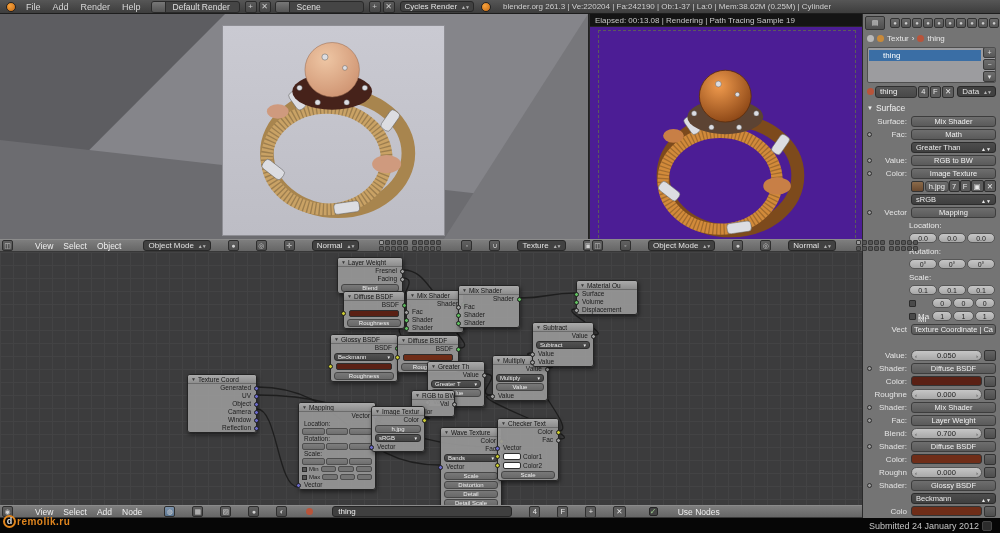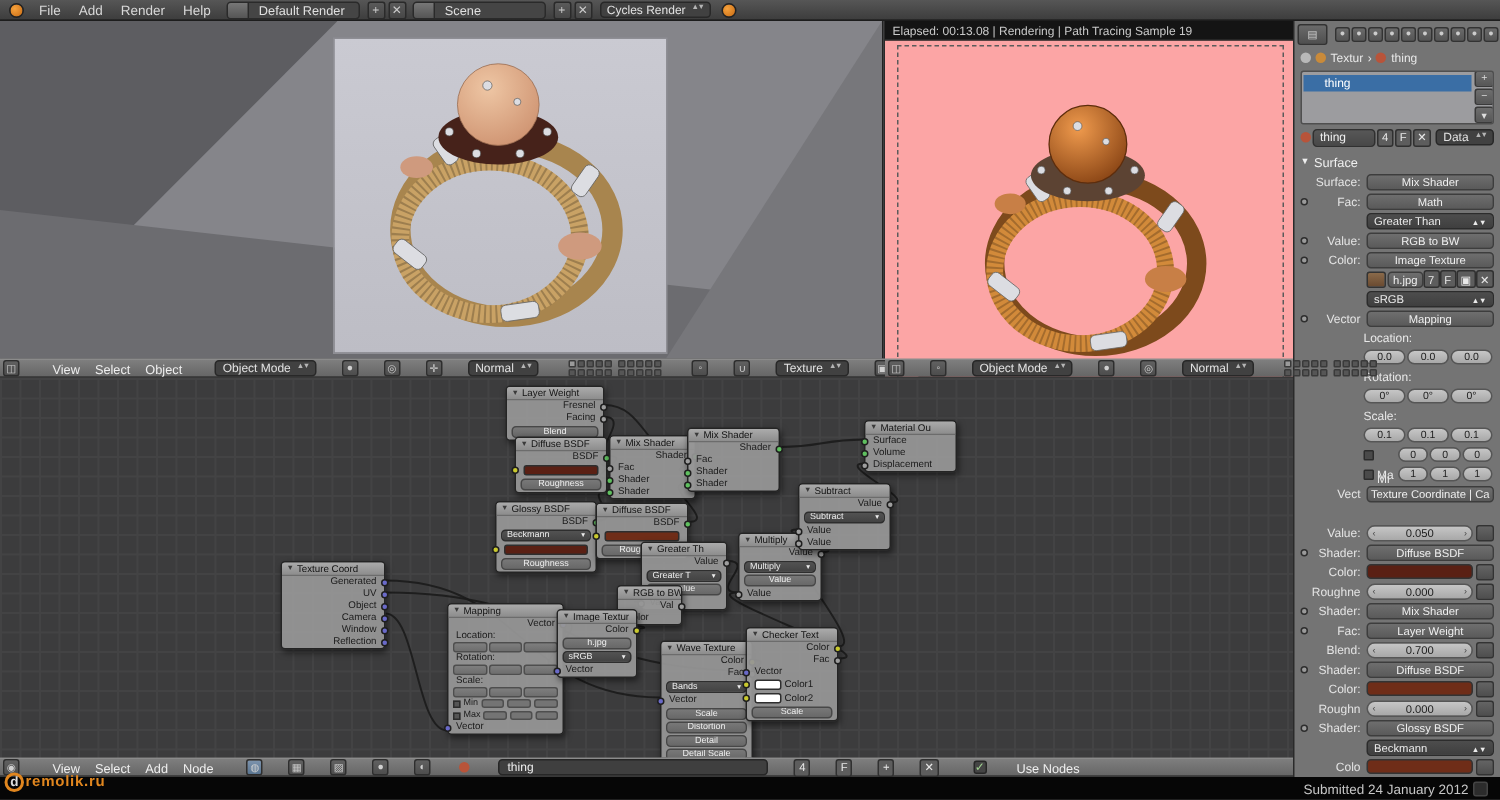--- a/index.html
+++ b/index.html
@@ -19,31 +19,31 @@
   
   #vp-left{position:absolute;left:0;top:14px;width:589px;height:225px;background:#85858a;overflow:hidden;border-right:1px solid #222}
   .wallA{position:absolute;left:0;top:0;width:250px;height:230px;background:#5d5d61;clip-path:polygon(0 0,90% 0,0 98%)}
   .wallB{position:absolute;left:0;bottom:0;width:589px;height:110px;background:#6c6c70;clip-path:polygon(0 10%,100% 70%,100% 100%,0 100%)}
   .wallC{position:absolute;right:0;top:0;width:160px;height:225px;background:#77777b;clip-path:polygon(100% 0,100% 100%,10% 100%)}
   #cam-left{position:absolute;left:222px;top:11px;width:223px;height:211px;background:linear-gradient(#cacad2,#bdbdc5);border:1px solid #8e8e94;display:flex;align-items:center;justify-content:center}
 
   
   .vph{position:absolute;height:13px;background:linear-gradient(#7e7e7e,#666);border-top:1px solid #8b8b8b;border-bottom:1px solid #383838;display:flex;align-items:center;font-size:8.5px;color:#efefef;gap:17px;padding:0 2px;z-index:4}
   .vph .mi{padding:0 5px}
-  .dd{display:flex;align-items:flex-start;background:#414141;border:1px solid #282828;border-radius:3px;height:11px;padding:0 4px;gap:4px;font-size:8px;color:#e2e2e2;white-space:nowrap}
+  .dd{display:flex;align-items:center;background:#414141;border:1px solid #282828;border-radius:3px;height:11px;padding:0 4px;gap:4px;font-size:8px;color:#e2e2e2;white-space:nowrap}
   .dd .car{font-size:5px;color:#b5b5b5;letter-spacing:-1px}
   .hic{width:11px;height:11px;border-radius:2px;background:linear-gradient(#616161,#4d4d4d);border:1px solid #2e2e2e;display:flex;align-items:center;justify-content:center;font-size:7px;color:#d0d0d0;flex:none}
   .hic.on{background:linear-gradient(#7c93ad,#5a7591)}
   .layers{display:flex;gap:4px;margin:0 3px}
   .lgrp{display:grid;grid-template-columns:repeat(5,5px);grid-auto-rows:5px;gap:1px}
   .lcell{background:#565656;border:1px solid #3a3a3a;border-radius:1px}
   .lcell.on{background:#9a9a9a}
 
   
-  #render{position:absolute;left:590px;top:14px;width:272px;height:267px;background:#fca5a5;overflow:hidden}
+  #render{position:absolute;left:590px;top:14px;width:272px;height:267px;background:#4c1d95;overflow:hidden}
   #render-status{height:13px;background:#141414;color:#c9c9c9;font-size:8px;display:flex;align-items:center;padding:0 5px;border-bottom:1px solid #262626}
   #render-frame{position:absolute;left:8px;top:16px;right:6px;bottom:3px;border:1px dashed #5b5b5b;display:flex;align-items:center;justify-content:center}
 
   
   .ring{display:block}
   .bandBack{fill:none;stroke-width:15}
   .bandFront{fill:none;stroke-width:13}
   .ribs{fill:none;stroke:rgba(0,0,0,.22);stroke-width:13;stroke-dasharray:1.5 2.8}
   .segs rect{fill:var(--silver);stroke:#666;stroke-width:.6}
   .bolt{fill:var(--silver);stroke:#555;stroke-width:.5}
@@ -143,20 +143,21 @@
     <div class="sic"></div>
     <span class="txt">Scene</span>
   </div>
   <div class="sq">+</div>
   <div class="sq">✕</div>
   <div class="dd" style="margin-left:4px">
     <span>Cycles Render</span>
     <span class="car">▲▼</span>
   </div>
   <div class="blogo" style="margin-left:6px"></div>
+  <span class="stats">blender.org 261.3 | Ve:220204 | Fa:242190 | Ob:1-37 | La:0 | Mem:38.62M (0.25M) | Cylinder</span>
 </div>
 
 <div id="vp-left">
   <div class="wallA"></div>
   <div class="wallB"></div>
   <div class="wallC"></div>
   <div id="cam-left">
     <svg class="ring ringL" width="200" height="205" viewBox="0 0 220 226">
       <defs>
         <radialGradient id="gL" cx="38%" cy="30%" r="75%">

